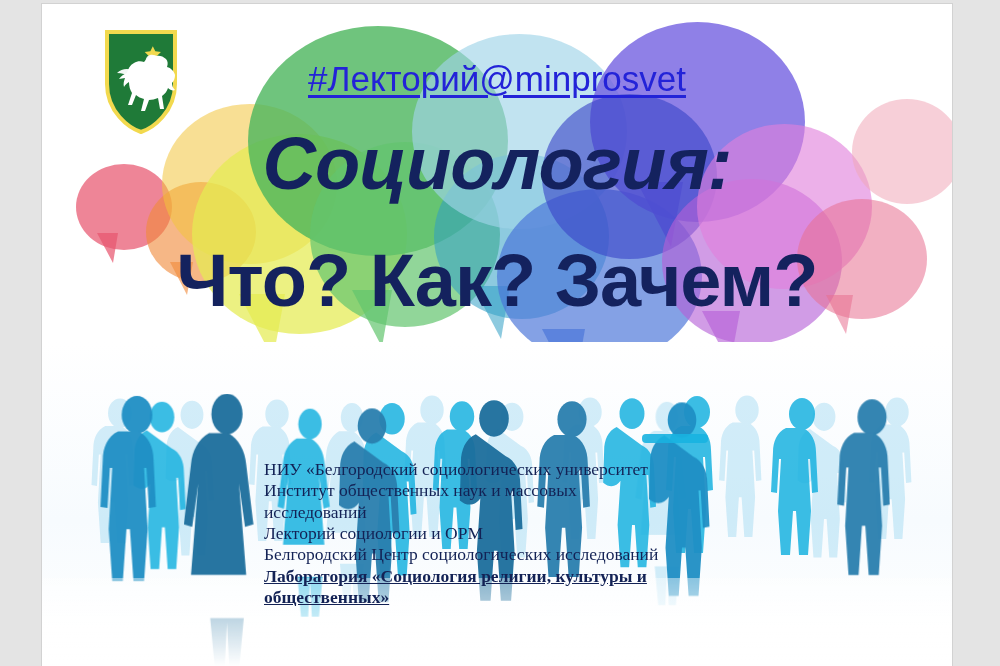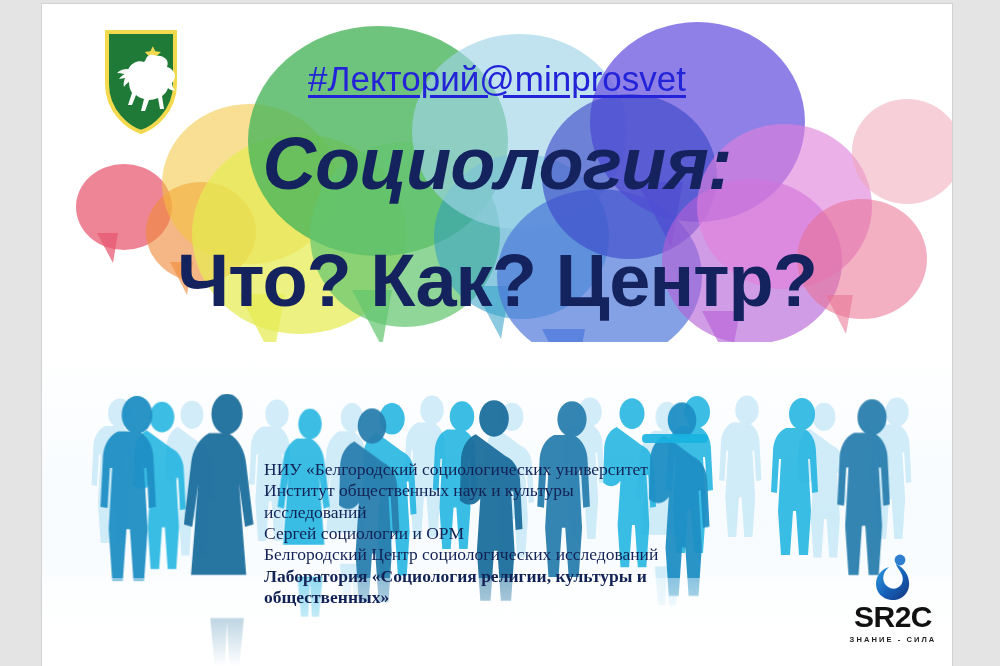--- a/index.html
+++ b/index.html
@@ -55,21 +55,21 @@
   #crowd svg{display:block;}
 
   
   #affil{
     position:absolute;left:222px;top:455px;width:560px;
     color:#132255;
     font-family:"Liberation Serif",serif;
   }
   #affil .who{font-size:24px;font-weight:bold;line-height:1.12;margin-bottom:2px;}
   #affil .ln{font-size:17.5px;line-height:1.22;}
-  #affil .ln.bold{font-weight:bold;}
+  #affil .ln.bold{font-weight:bold;text-decoration:underline;}
 
   
   #sr2c{position:absolute;left:796px;top:548px;width:110px;text-align:center;}
   #sr2c .drop{height:48px;}
   #sr2c .word{
     font-family:"Liberation Sans",sans-serif;
     font-size:30px;font-weight:bold;color:#111;letter-spacing:-0.5px;line-height:1;
     margin-top:2px;
   }
   #sr2c .tag{
@@ -123,21 +123,21 @@
                    c3 0 6 -1 9 -2 l2 11 4 0 -2 -13 c3 -2 5 -5 6 -8 2 2 5 3 7 2 -2 -2 -3 -4 -3 -7
                    2 -2 3 -5 3 -8 -1 -4 -4 -7 -8 -8 1 -3 1 -6 -1 -8 -3 -3 -7 -4 -10 -3 Z"></path>
           <path d="M44 36 c5 -3 11 -3 16 0 -2 -5 -7 -8 -12 -7 -3 1 -5 4 -4 7 Z" opacity="0.95"></path>
           <path d="M30 44 c-5 -2 -11 -1 -15 3 5 0 9 1 13 4 1 -2 2 -5 2 -7 Z" opacity="0.95"></path>
         </g>
       </svg>
     </div>
 
     <div id="hashtag">#Лекторий@minprosvet</div>
     <div id="title1">Социология:</div>
-    <div id="title2">Что? Как? Центр?</div>
+    <div id="title2">Что? Как? Зачем?</div>
 
     <div id="crowd">
       <svg width="910" height="324" viewBox="0 0 910 324">
         <defs>
           <linearGradient id="fade" x1="0" y1="0" x2="0" y2="1">
             <stop offset="0%" stop-color="#ffffff" stop-opacity="0"></stop>
             <stop offset="100%" stop-color="#ffffff" stop-opacity="1"></stop>
           </linearGradient>
           <linearGradient id="refl" x1="0" y1="0" x2="0" y2="1">
             <stop offset="0%" stop-color="#ffffff" stop-opacity="0.45"></stop>
@@ -204,42 +204,24 @@
         </g>
 
         <rect x="0" y="236" width="910" height="88" fill="url(#refl)"></rect>
         <rect x="0" y="0" width="910" height="34" fill="url(#fade)" transform="translate(0,0) scale(1,-1) translate(0,-34)" opacity="0"></rect>
       </svg>
     </div>
 
     <div id="affil">
       <div id="affil-lines">
           <div class="ln">НИУ «Белгородский социологических университет</div>
-          <div class="ln">Институт общественных наук и культуры</div>
+          <div class="ln">Институт общественных наук и массовых</div>
           <div class="ln">исследований</div>
-          <div class="ln">Сергей социологии и ОРМ</div>
+          <div class="ln">Лекторий социологии и ОРМ</div>
           <div class="ln">Белгородский Центр социологических исследований</div>
           <div class="ln bold">Лаборатория «Социология религии, культуры и</div>
           <div class="ln bold">общественных»</div>
         </div>
     </div>
 
-    <div id="sr2c">
-      <div class="drop">
-        <svg width="46" height="48" viewBox="0 0 46 48">
-          <defs>
-            <linearGradient id="dg" x1="0" y1="0" x2="1" y2="1">
-              <stop offset="0%" stop-color="#2f9fe0"></stop>
-              <stop offset="55%" stop-color="#1560b8"></stop>
-              <stop offset="100%" stop-color="#17347e"></stop>
-            </linearGradient>
-          </defs>
-          <path d="M26 12 c9 4 14 13 13 22 -1 9 -9 15 -18 14 -9 -1 -15 -8 -15 -16 0 -9 6 -15 13 -17
-                   -5 4 -7 10 -5 15 2 5 8 8 13 6 5 -2 7 -8 5 -13 -2 -5 -6 -9 -6 -11 Z" fill="url(#dg)"></path>
-          <circle cx="30" cy="8" r="5.4" fill="#2f7fd0"></circle>
-        </svg>
-      </div>
-      <div class="word">SR2C</div>
-      <div class="tag">ЗНАНИЕ - СИЛА</div>
-    </div>
 
   </div>
 </div>
 
 </body></html>

